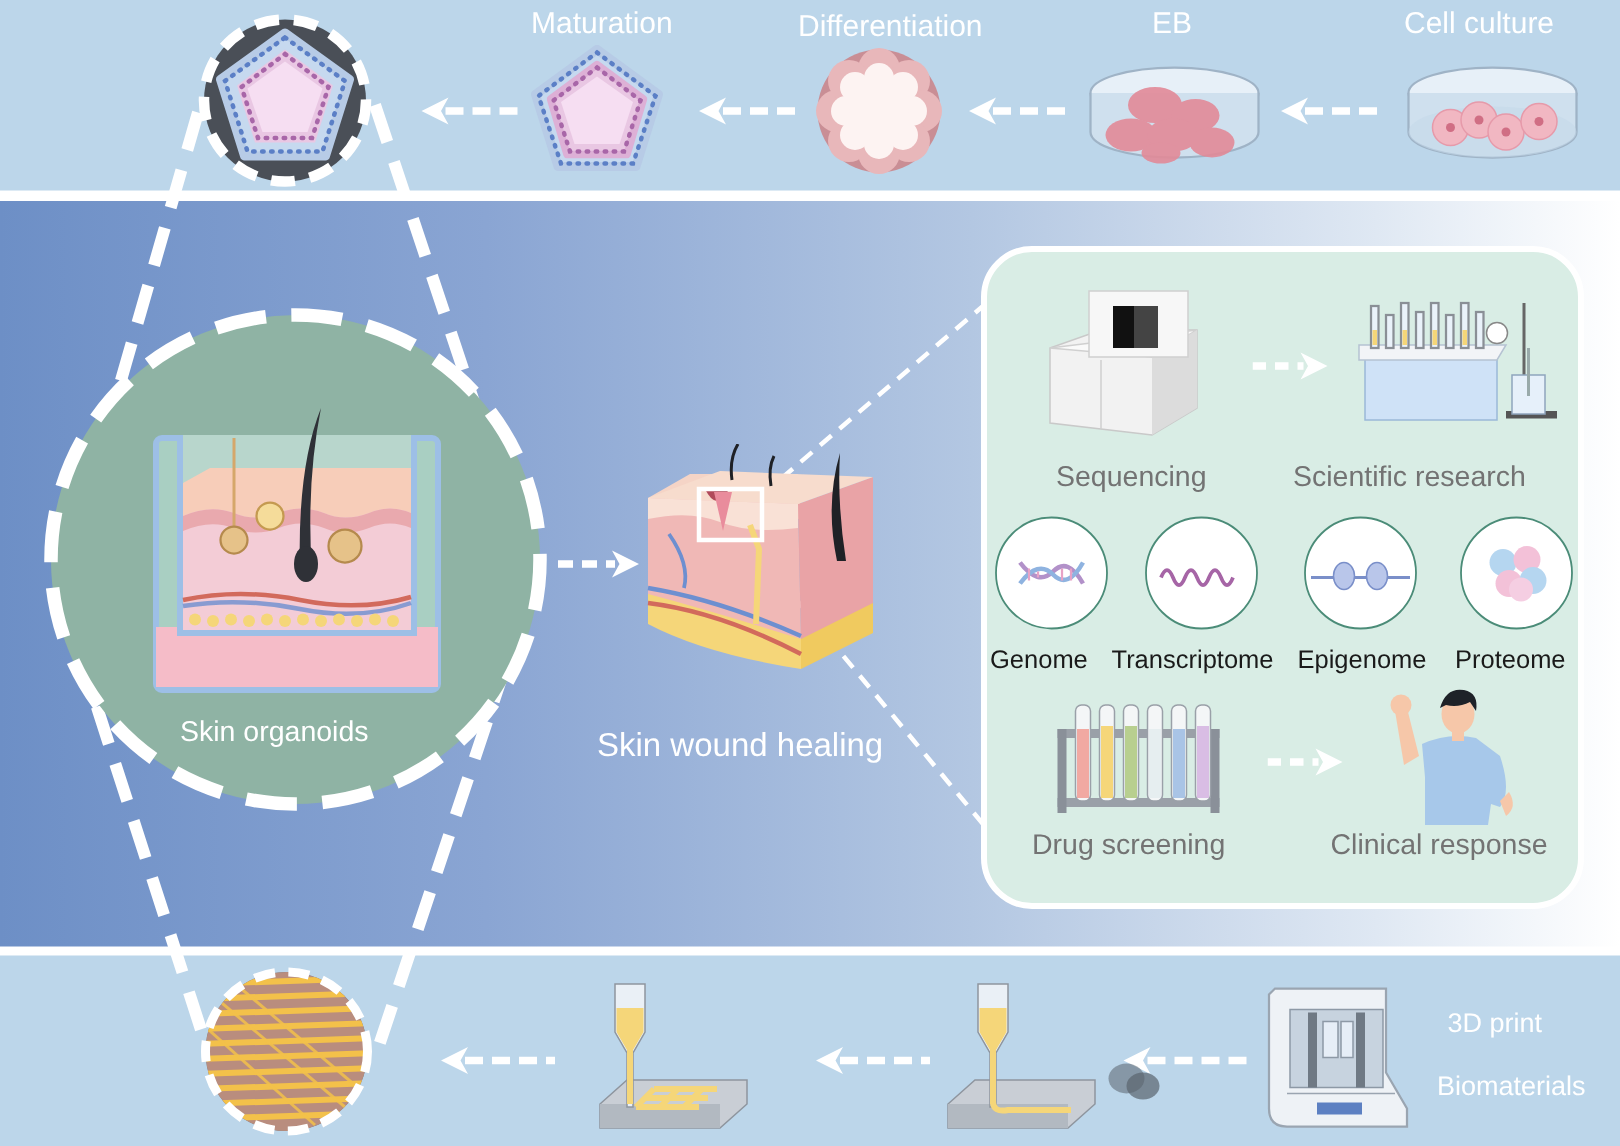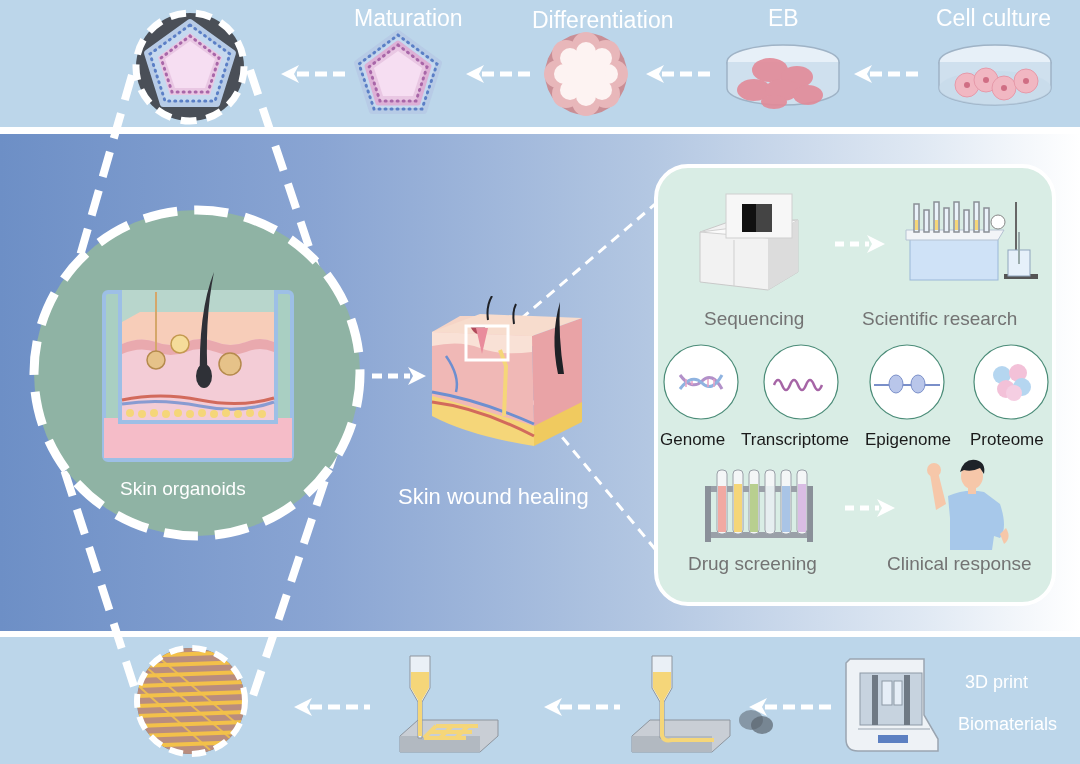--- a/index.html
+++ b/index.html
@@ -1,20 +1,20 @@
 <!DOCTYPE html>
 <html><head>
 <meta charset="utf-8">
 <style>
   html, body { margin: 0; padding: 0; }
   body { width: 1080px; height: 764px; position: relative; overflow: hidden; background: #ffffff; font-family: "Liberation Sans", sans-serif; }
   .band-top { position: absolute; left: 0; top: 0; width: 1080px; height: 127px; background: #bcd6ea; }
   .band-mid { position: absolute; left: 0; top: 134px; width: 1080px; height: 497px; background: linear-gradient(90deg, #6d8fc6 0%, #8aa5d3 30%, #b3c7e2 60%, #dfe8f3 85%, #ffffff 100%); }
   .band-bot { position: absolute; left: 0; top: 637px; width: 1080px; height: 127px; background: #bcd6ea; }
-  .lbl-top { position: absolute; color: #ffffff; font-size: 23px; white-space: nowrap; }
+  .lbl-top { position: absolute; color: #ffffff; font-size: 20px; white-space: nowrap; }
   .lbl-white-bold { position: absolute; color: #ffffff; font-size: 19px; font-weight: normal; white-space: nowrap; }
   .lbl-dark { position: absolute; color: #737373; font-size: 19px; white-space: nowrap; }
   .lbl-dark-sm { position: absolute; color: #1a1a1a; font-size: 17px; white-space: nowrap; text-align: right; }
   .panel { position: absolute; left: 654px; top: 164px; width: 402px; height: 442px; background: #d9ede5; border: 4px solid #ffffff; border-radius: 34px; box-sizing: border-box; }
   .abs { position: absolute; }
   .watermark { position: absolute; left: 738px; top: 702px; font-size: 30px; color: rgba(90,100,110,0.55); white-space: nowrap; font-family: "DejaVu Sans", sans-serif; }
 </style>
 </head>
 <body>
 

